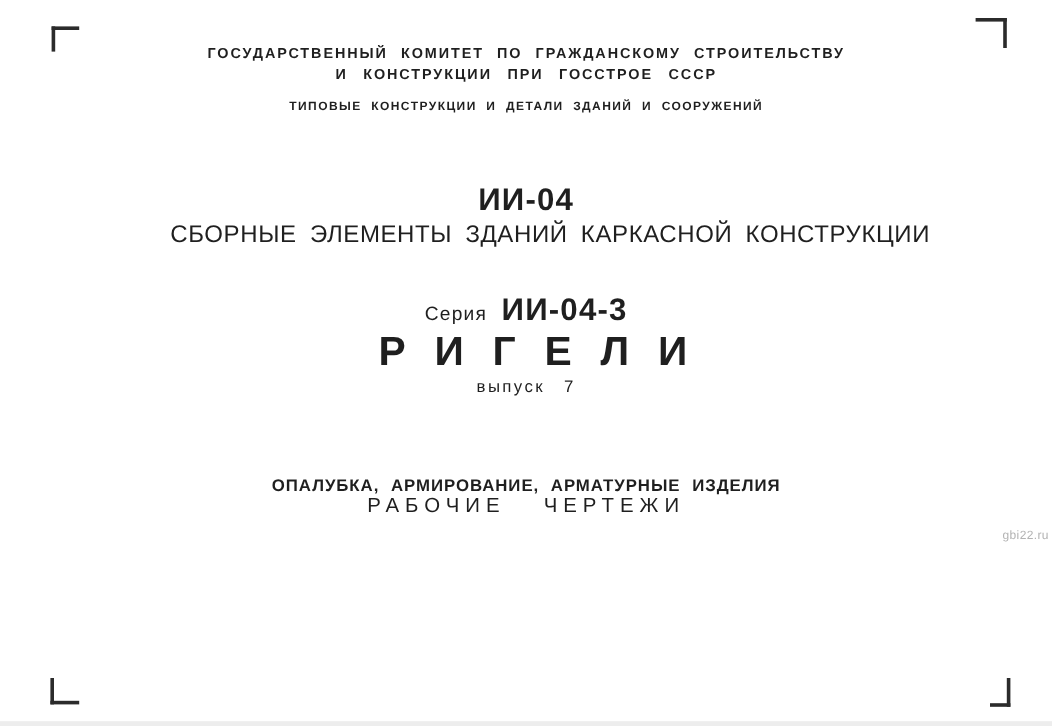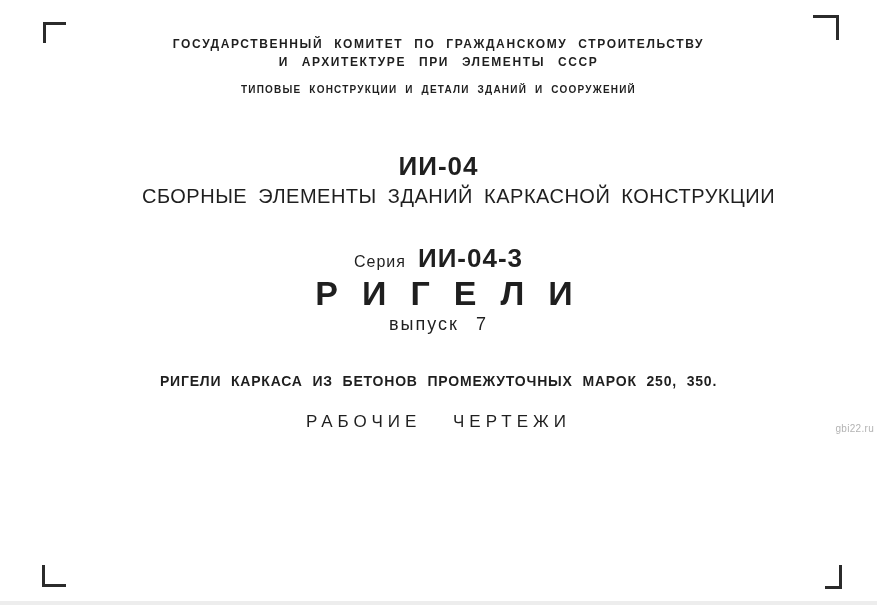--- a/index.html
+++ b/index.html
@@ -32,27 +32,27 @@
   .series-label  { font-size: 16px; letter-spacing: 1px; margin-right: 12px; }
   .series-number { font-size: 26px; letter-spacing: 1px; font-weight: bold; }
   .big-title {
     top: 274px;
     font-size: 34px;
     font-weight: bold;
     letter-spacing: 24px;
     padding-left: 35px; 
     box-sizing: border-box;
   }
-  .issue { top: 314px; font-size: 18px; letter-spacing: 2px; word-spacing: 10px; }
+  .issue { top: 314px; font-size: 14px; letter-spacing: 2px; word-spacing: 10px; }
   .desc-line1 { top: 373px; font-size: 14px; letter-spacing: 0.8px; word-spacing: 5px; font-weight: bold; }
   .desc-line2 { top: 396px; font-size: 14px; letter-spacing: 0.8px; word-spacing: 5px; font-weight: bold; }
   .work-drawings { top: 412px; font-size: 17px; letter-spacing: 5px; word-spacing: 22px; }
   .watermark {
     position: absolute;
-    top: 423px;
+    top: 441px;
     right: 3px;
     font-size: 10px;
     color: #b3b3b3;
     letter-spacing: 0.3px;
     text-align: center;
   }
   .corner { position: absolute; }
   .corner-tl { left: 43px;  top: 22px;  width: 20px; height: 18px; border-top: 3px solid #2b2b2b; border-left: 3px solid #2b2b2b; }
   .corner-tr { left: 813px; top: 15px;  width: 23px; height: 22px; border-top: 3px solid #2b2b2b; border-right: 3px solid #2b2b2b; }
   .corner-bl { left: 42px;  top: 565px; width: 21px; height: 19px; border-bottom: 3px solid #2b2b2b; border-left: 3px solid #2b2b2b; }
@@ -70,35 +70,35 @@
 <body>
 
 <div class="page">
 
   <div class="corner corner-tl"></div>
   <div class="corner corner-tr"></div>
   <div class="corner corner-bl"></div>
   <div class="corner corner-br"></div>
 
   <div class="txt hdr-line1">ГОСУДАРСТВЕННЫЙ  КОМИТЕТ  ПО  ГРАЖДАНСКОМУ СТРОИТЕЛЬСТВУ</div>
-  <div class="txt hdr-line2">И АРХИТЕКТУРЕ  ПРИ  ЭЛЕМЕНТЫ СССР</div>
+  <div class="txt hdr-line2">И КОНСТРУКЦИИ  ПРИ  ГОССТРОЕ СССР</div>
   <div class="txt hdr-line3">ТИПОВЫЕ КОНСТРУКЦИИ И ДЕТАЛИ ЗДАНИЙ И СООРУЖЕНИЙ</div>
 
   <div class="txt series-code-main">ИИ-04</div>
   <div class="txt series-subtitle">СБОРНЫЕ ЭЛЕМЕНТЫ ЗДАНИЙ КАРКАСНОЙ КОНСТРУКЦИИ</div>
 
   <div class="txt series-line">
     <span class="series-label">Серия</span><span class="series-number">ИИ-04-3</span>
   </div>
 
   <div class="txt big-title">РИГЕЛИ</div>
 
   <div class="txt issue">выпуск 7</div>
 
-  <div class="txt desc-line1">РИГЕЛИ  КАРКАСА  ИЗ  БЕТОНОВ  ПРОМЕЖУТОЧНЫХ  МАРОК  250, 350.</div>
+  <div class="txt desc-line2">ОПАЛУБКА,  АРМИРОВАНИЕ,  АРМАТУРНЫЕ  ИЗДЕЛИЯ</div>
 
   <div class="txt work-drawings">РАБОЧИЕ  ЧЕРТЕЖИ</div>
 
   <div class="watermark">gbi22.ru</div>
 
   <div class="bottom-edge"></div>
 
 </div>
 
 </body></html>

